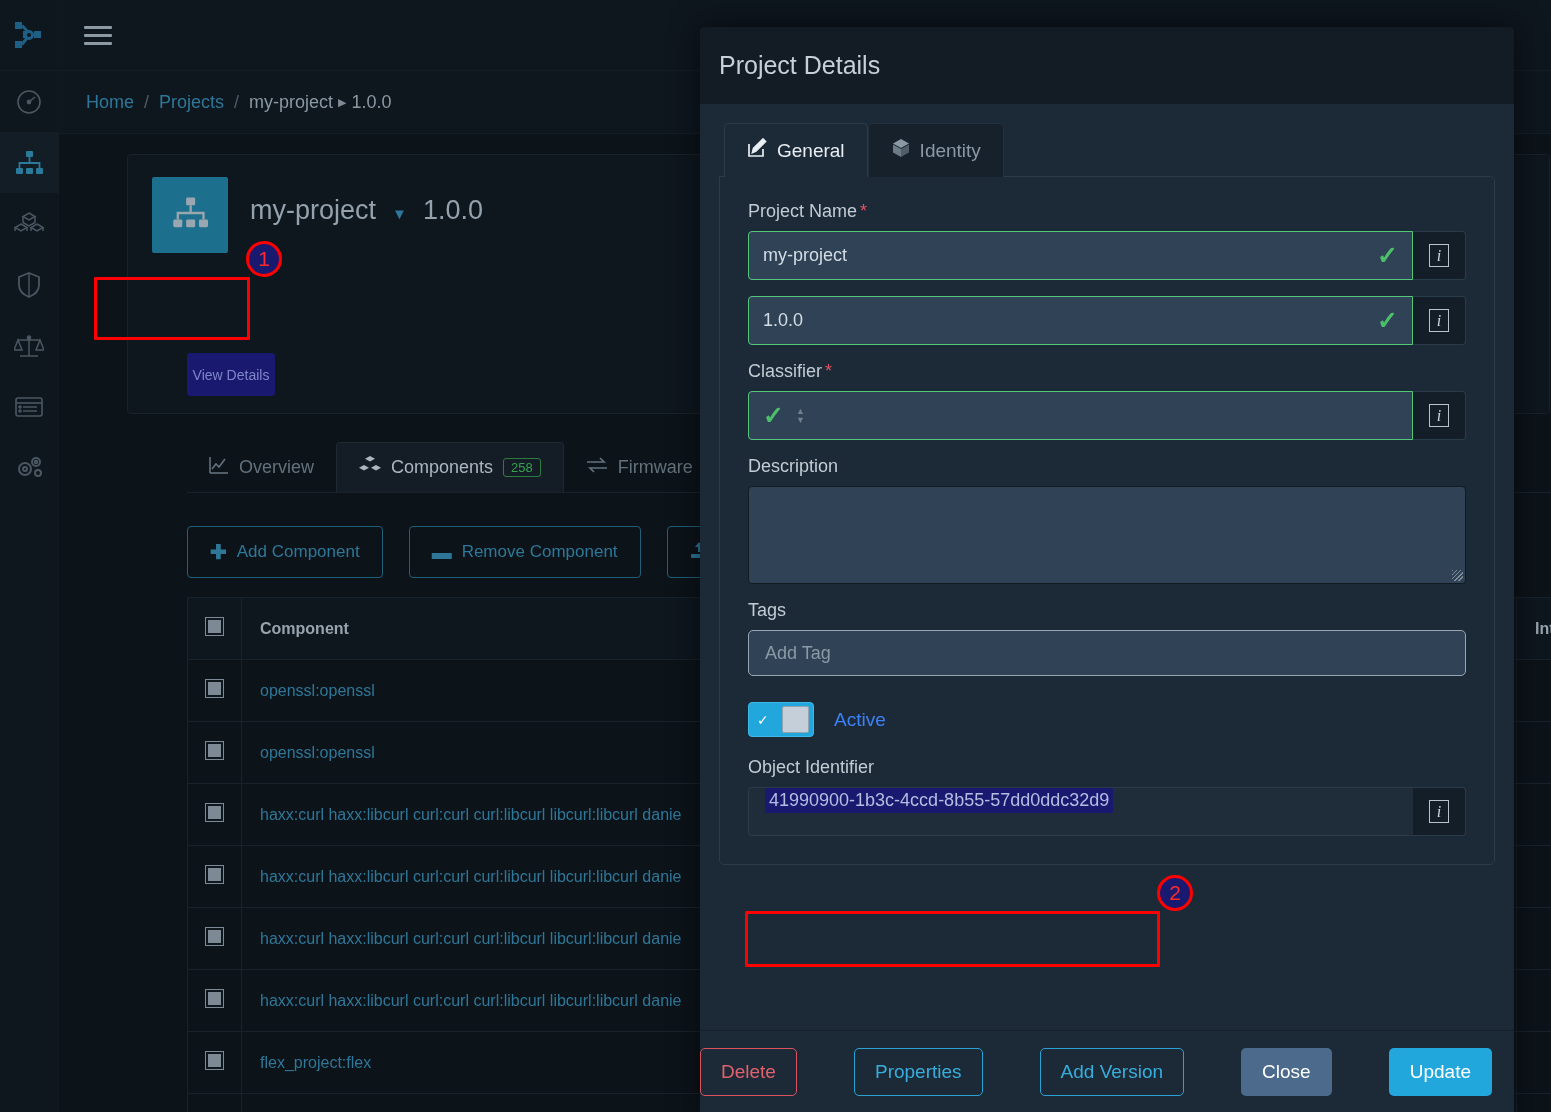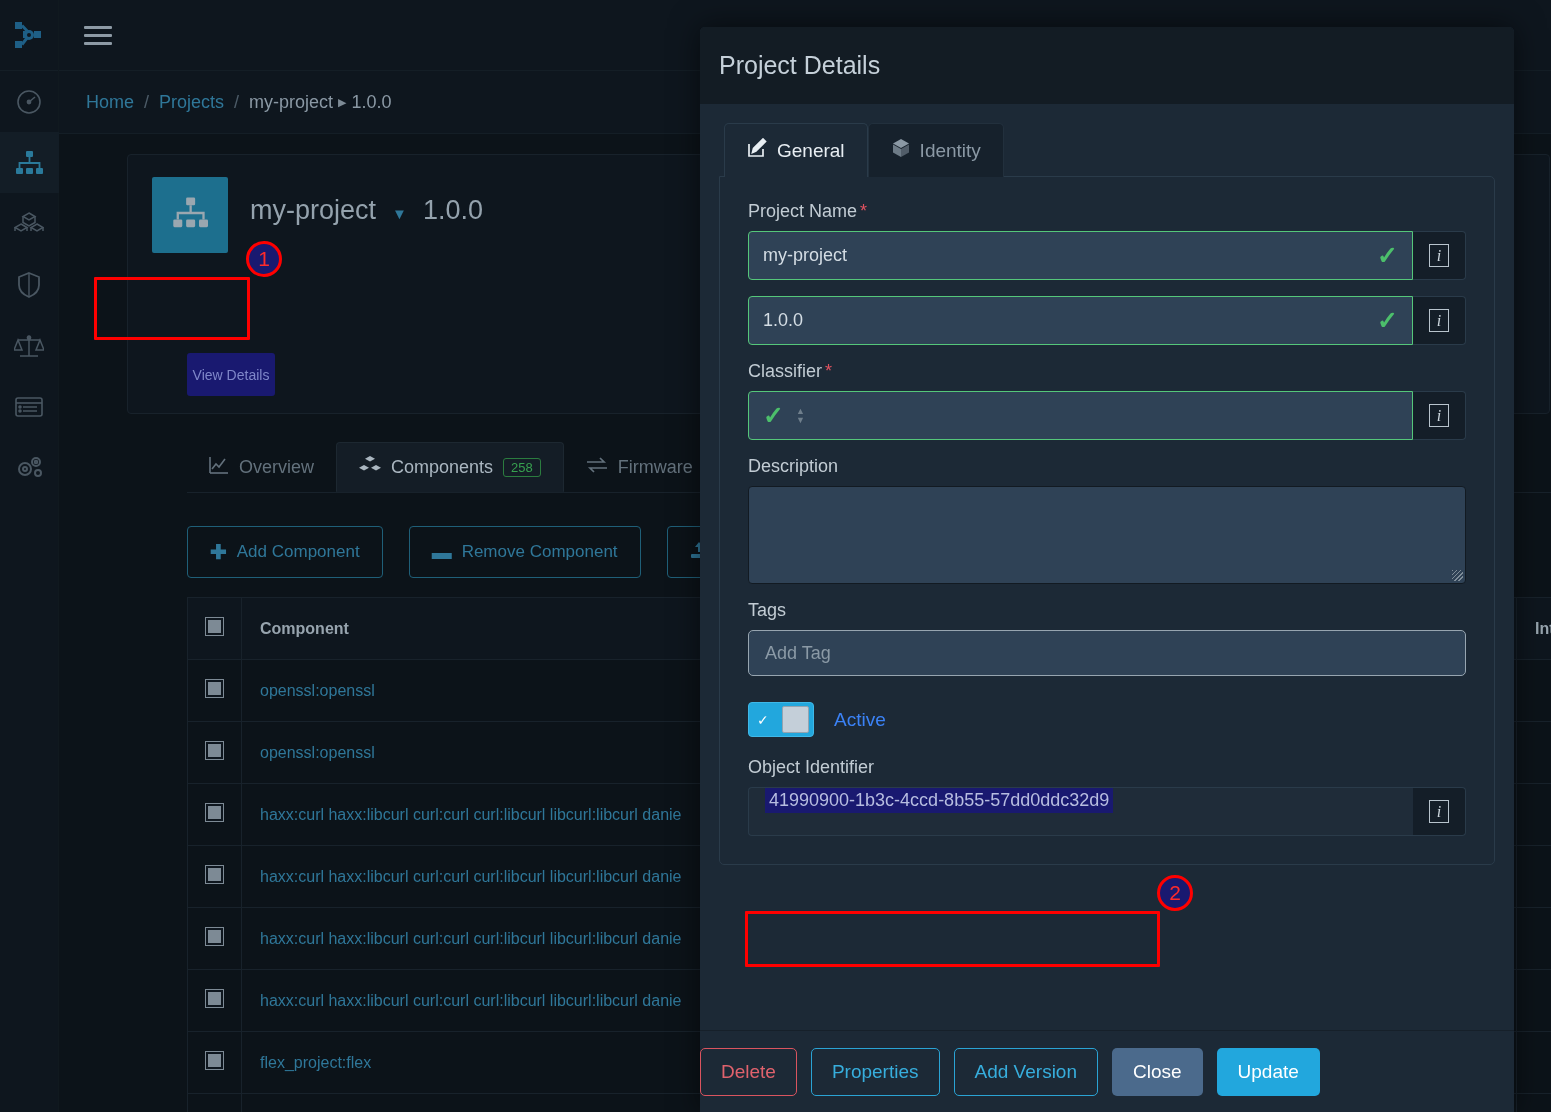--- a/index.html
+++ b/index.html
@@ -233,21 +233,21 @@
     font-size: 18px; color: #9aa8b4;
   }
   .oid-sel {
     background: #191970; color: #b7bde0;
     padding: 2px 4px; margin-left: 2px;
   }
 
   .modal-foot {
     flex: none; height: 82px; background: #1c2936;
     border-top: 1px solid #16202a;
-    display: flex; align-items: center; justify-content: flex-start;
+    display: flex; align-items: center; justify-content: space-between;
     gap: 14px; padding-right: 22px;
   }
   .btn {
     font-size: 19px; border-radius: 5px; padding: 12px 20px;
     border: 1px solid transparent; background: transparent; white-space: nowrap;
   }
   .btn-delete { border-color: #d9545f; color: #e0626d; }
   .btn-outline { border-color: #2aa3d4; color: #37aedd; }
   .btn-close { background: #4b6a8c; color: #ffffff; }
   .btn-update { background: #22a7dd; color: #ffffff; }

